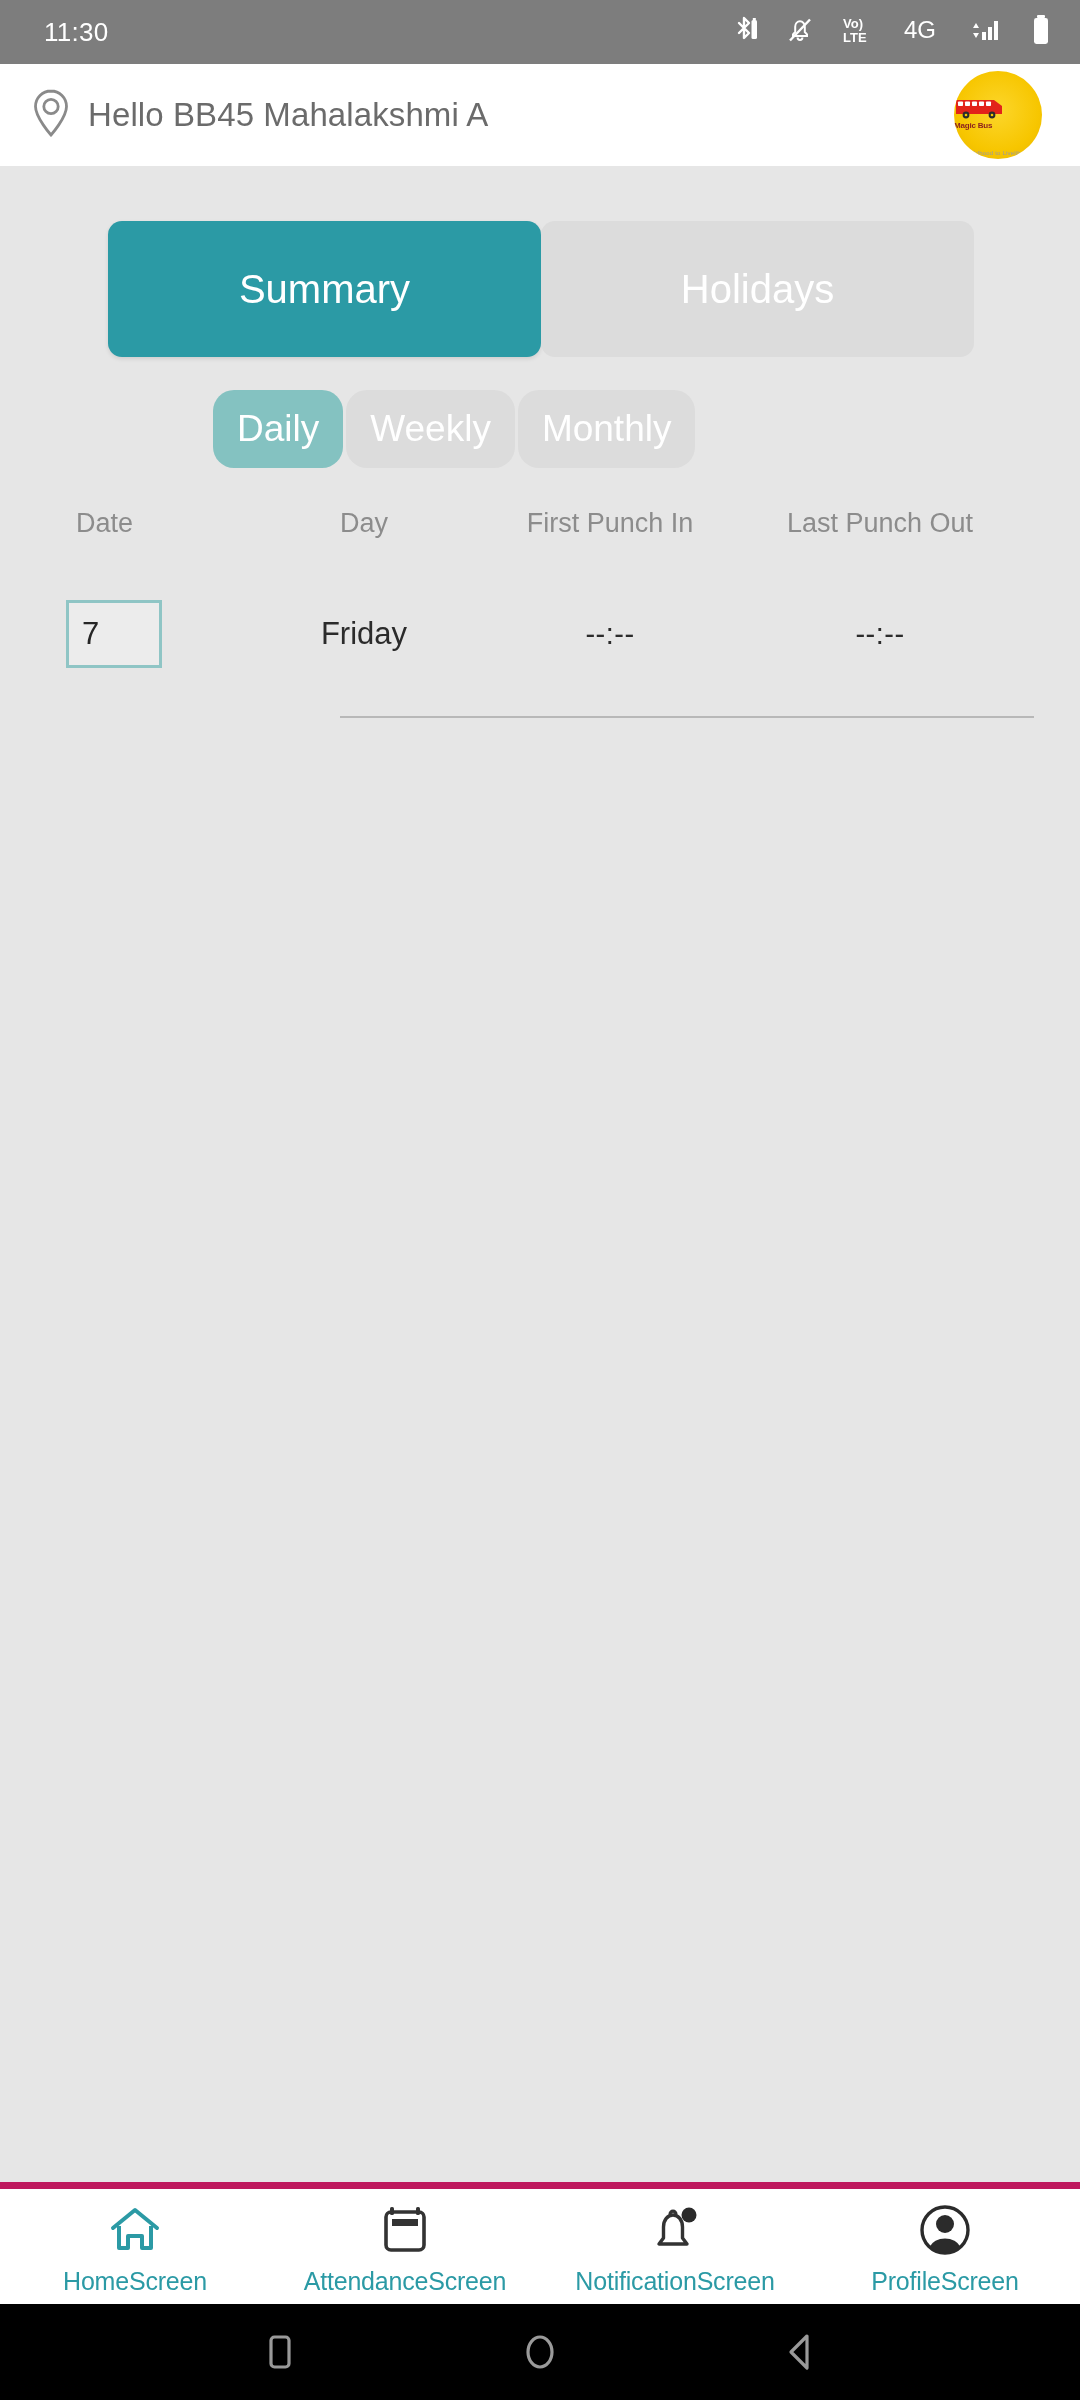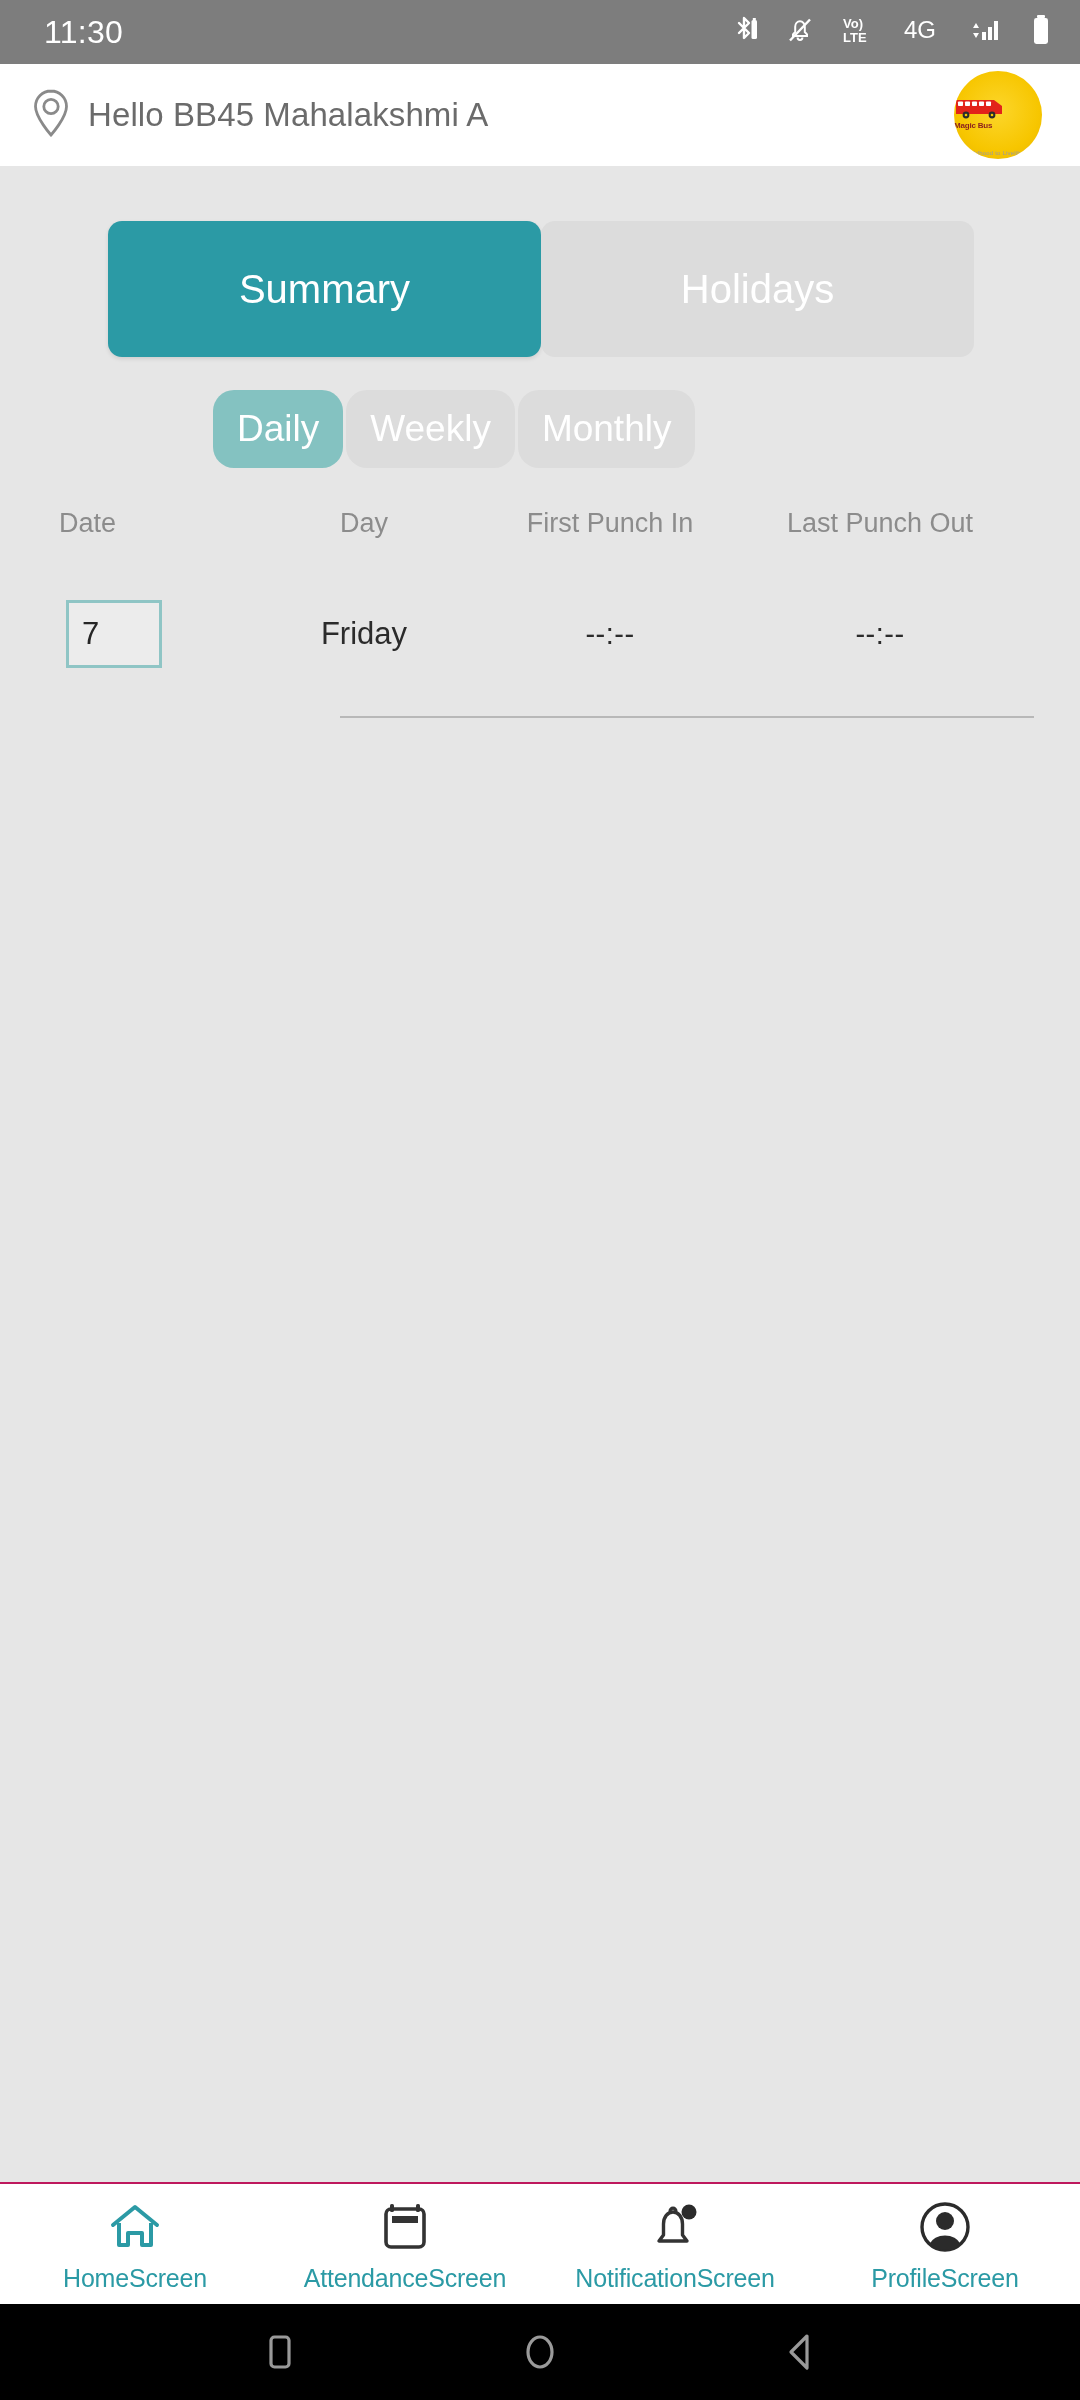--- a/index.html
+++ b/index.html
@@ -28,21 +28,21 @@
     flex: 0 0 64px;
     background: #7d7d7d;
     display: flex;
     align-items: center;
     justify-content: space-between;
     padding: 0 28px 0 44px;
     box-sizing: border-box;
   }
   .status-time {
     color: #ffffff;
-    font-size: 32px;
+    font-size: 26px;
     letter-spacing: 0.3px;
   }
   .status-icons {
     display: flex;
     align-items: center;
     gap: 28px;
   }
   .status-icons .si { display: block; }
 
   
@@ -171,21 +171,21 @@
   .col { box-sizing: border-box; }
   .col-date  { width: 248px; padding-left: 66px; }
   .col-day   { width: 232px; text-align: center; }
   .col-in    { width: 260px; text-align: center; }
   .col-out   { width: 280px; text-align: center; }
 
   .table-head .col {
     font-size: 27px;
     color: #8c8c8c;
   }
-  .table-head .col-date { padding-left: 59px; }
+  .table-head .col-date { padding-left: 76px; }
 
   .table-row {
     margin-top: 61px;
   }
   .date-chip {
     width: 96px;
     height: 68px;
     border: 3px solid #8fc5c5;
     background: #ececec;
     display: flex;
@@ -207,21 +207,21 @@
   .row-divider {
     height: 2px;
     background: #b8b8b8;
     margin: 48px 46px 0 340px;
   }
 
   
   .bottom-nav {
     flex: 0 0 122px;
     background: #ffffff;
-    border-top: 2px solid #be185d;
+    border-top: 7px solid #be185d;
     display: flex;
     align-items: center;
     justify-content: space-around;
     padding-top: 4px;
     box-sizing: border-box;
   }
   .nav-item {
     flex: 1 1 0;
     display: flex;
     flex-direction: column;

